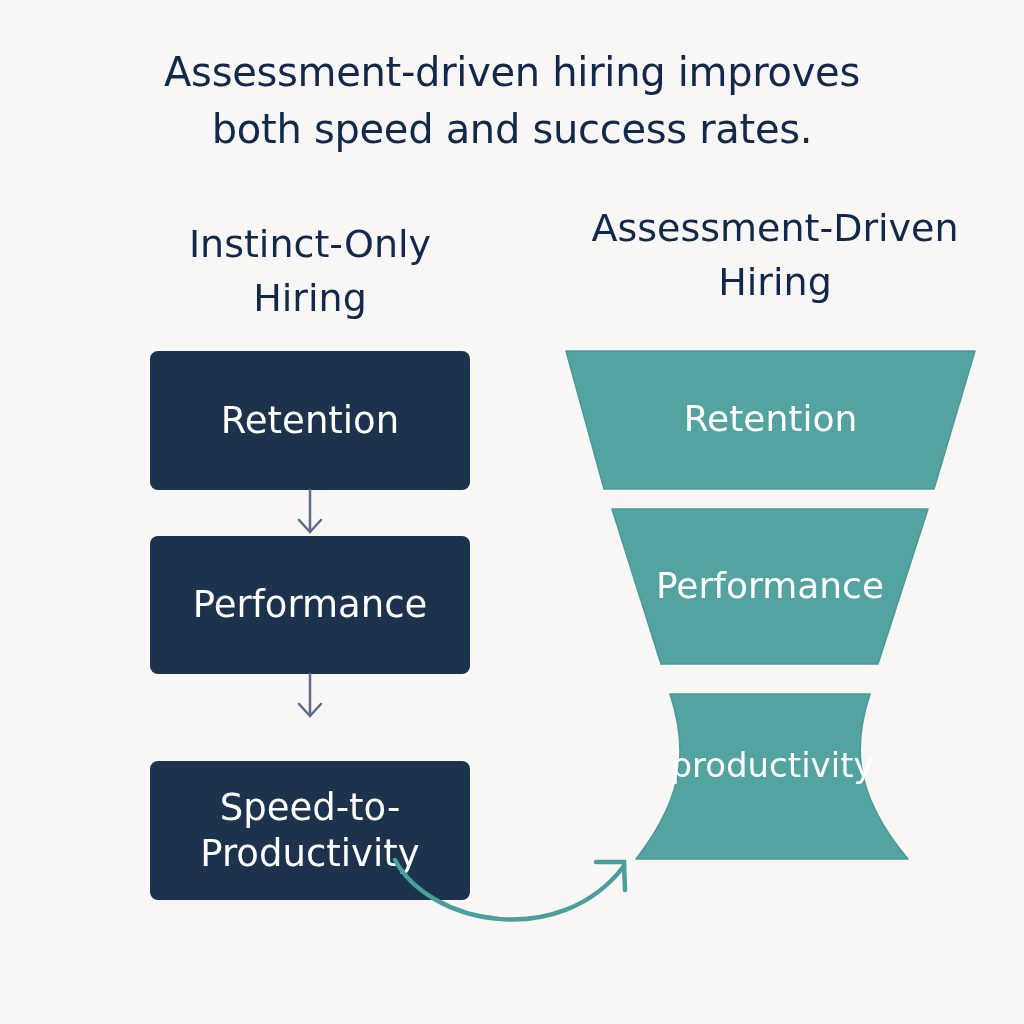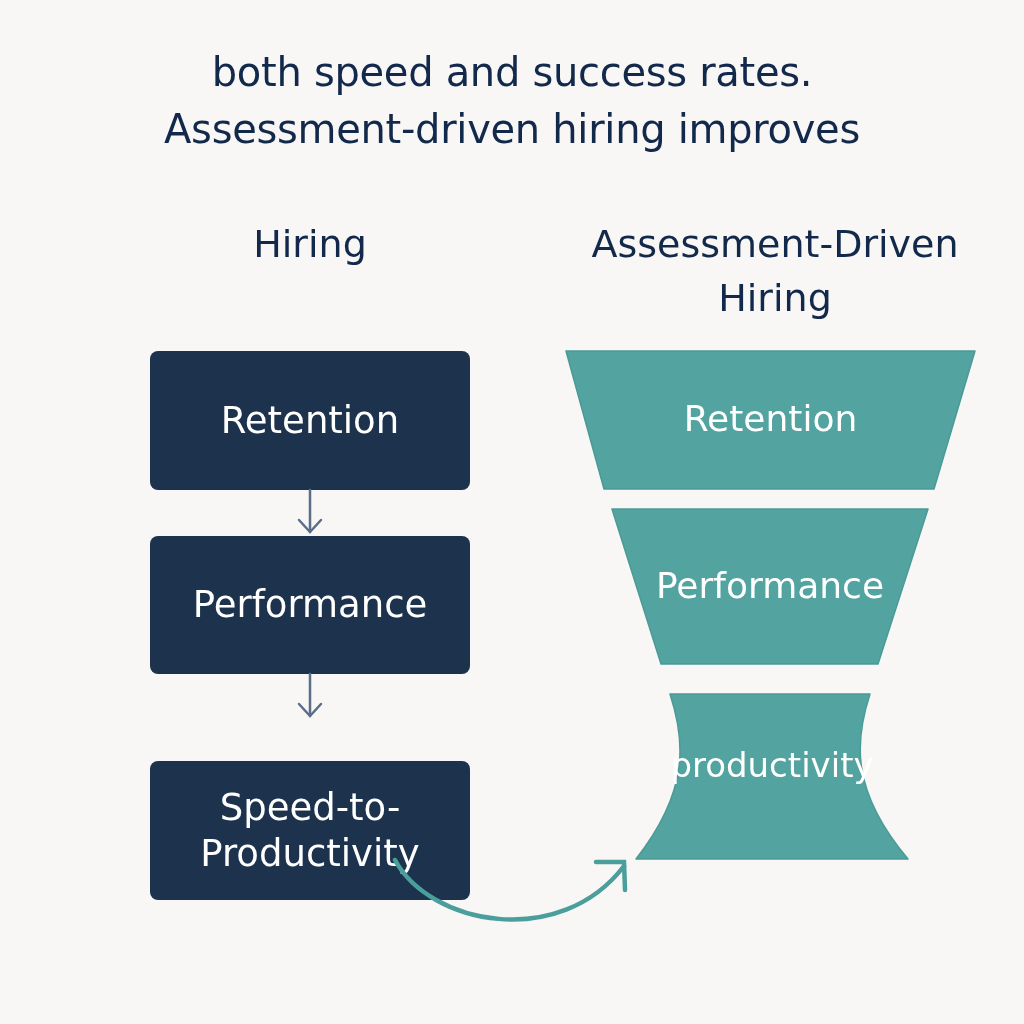--- a/index.html
+++ b/index.html
@@ -10,29 +10,30 @@
   .col-h { position:absolute; text-align:center; font-size:38px; line-height:54px; color:#13294b; font-weight:500; }
   .box { position:absolute; background:#1c324d; border-radius:8px; color:#fff;
          display:flex; align-items:center; justify-content:center; text-align:center; font-size:37px; line-height:46px; }
   svg.layer { position:absolute; left:0; top:0; }
   .flabel { position:absolute; color:#fff; text-align:center; font-size:36px; line-height:46px; }
 </style>
 </head>
 <body>
 
 <div class="title">
+  <div>Assessment-driven hiring improves</div>
   <div>both speed and success rates.</div>
-  <div>Assessment-driven hiring improves</div>
 </div>
 
 <div class="col-h" style="left:150px;width:320px;top:217px;">
+  <div>Instinct-Only</div>
   <div>Hiring</div>
 </div>
 
-<div class="col-h" style="left:560px;width:430px;top:217px;text-align:center;">
+<div class="col-h" style="left:560px;width:430px;top:201px;text-align:center;">
   <div>Assessment-Driven</div>
   <div>Hiring</div>
 </div>
 
 <div class="box" style="left:150px;top:351px;width:320px;height:139px;">
   <span>Retention</span>
 </div>
 <div class="box" style="left:150px;top:536px;width:320px;height:138px;">
   <span>Performance</span>
 </div>

